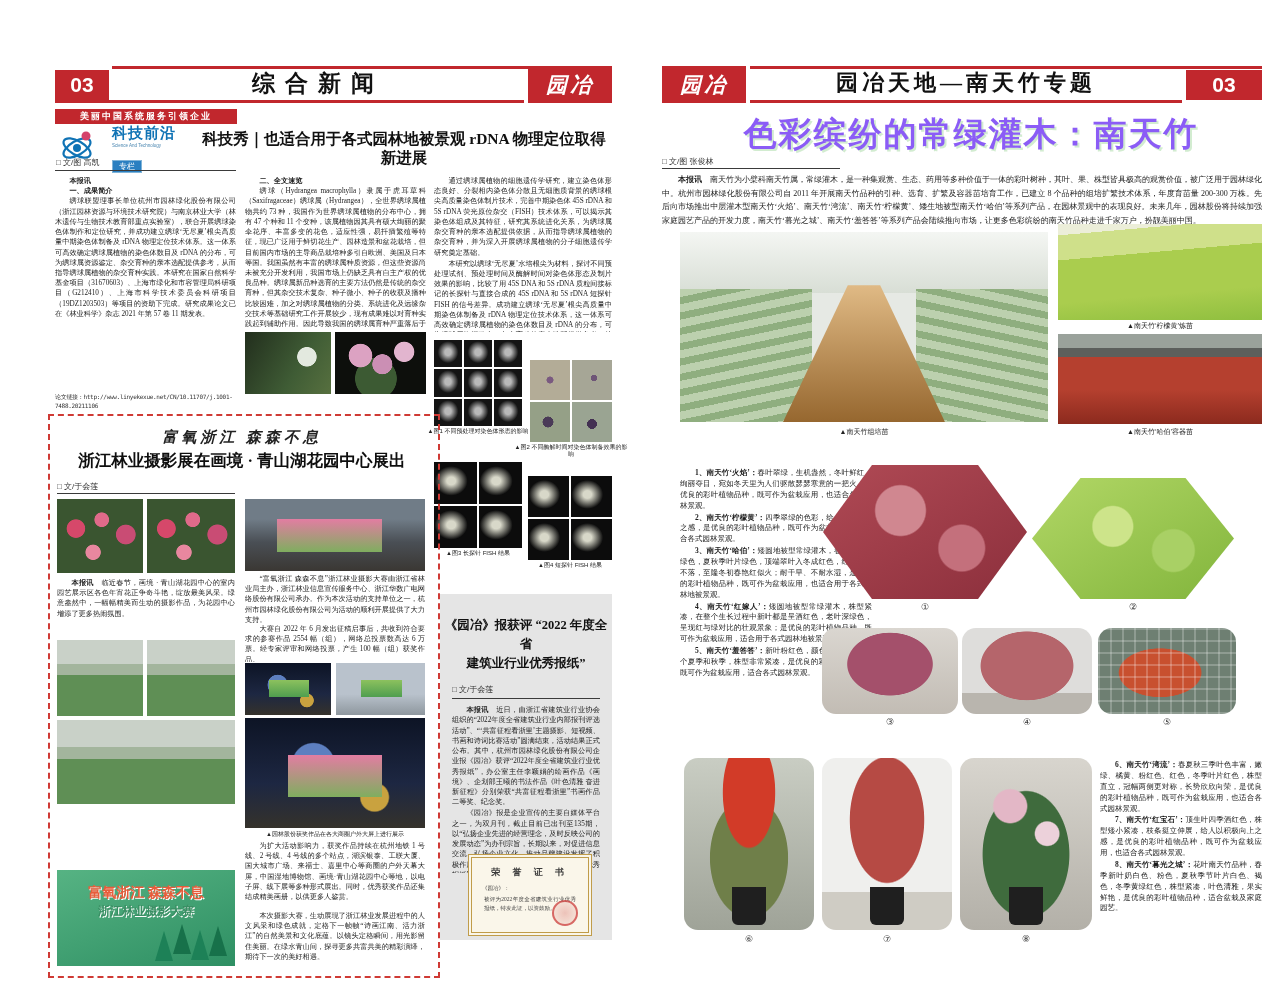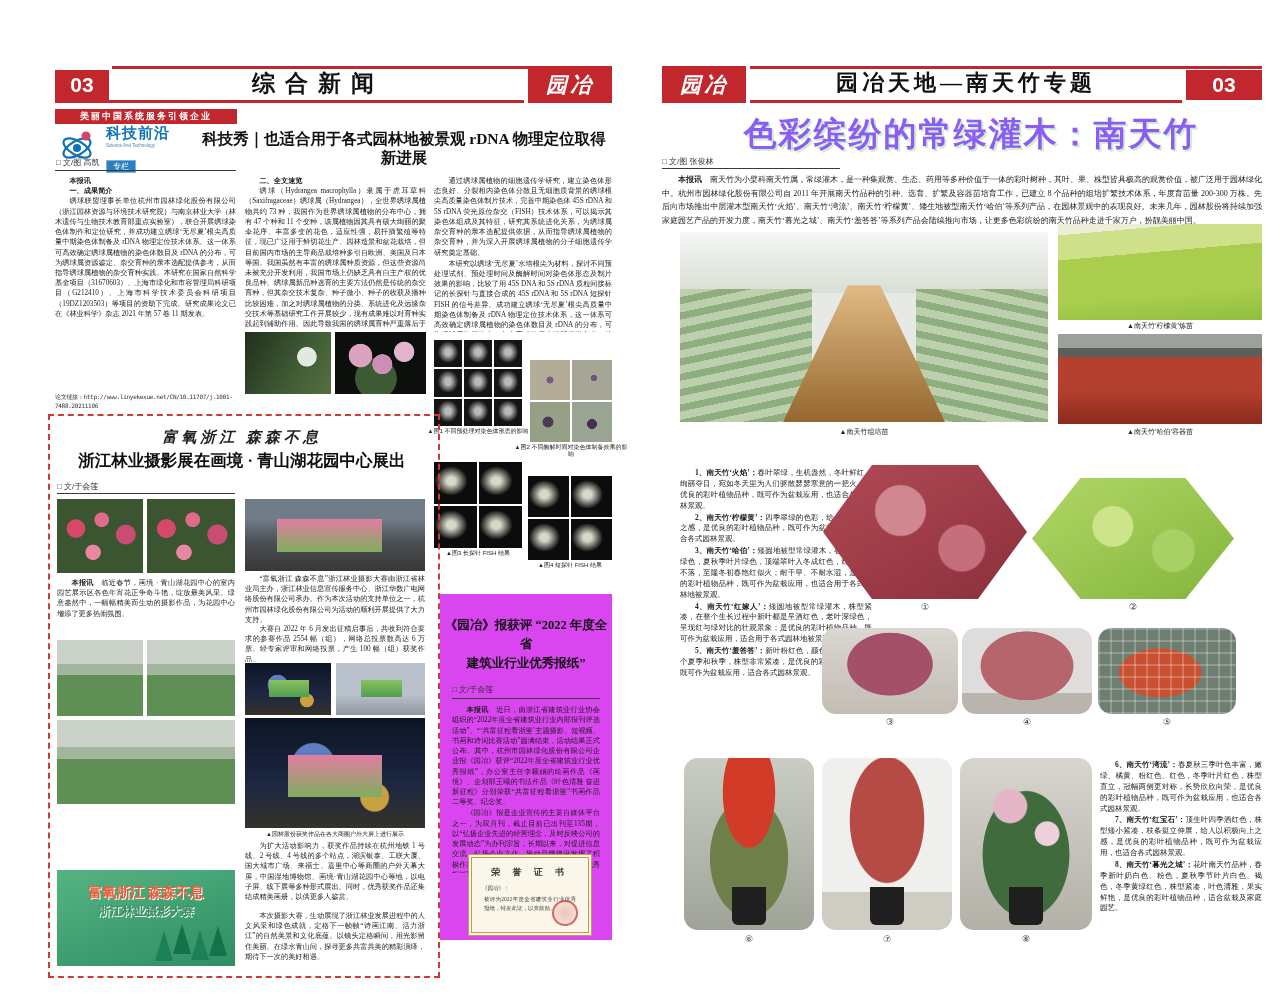--- a/index.html
+++ b/index.html
@@ -34,21 +34,21 @@
   .ph-expo{background:linear-gradient(180deg,#c9d1c8 0 32%,#a3b59d 32% 46%,#5f8f55 46% 100%)}
   .ph-night{background:radial-gradient(circle at 38% 42%,#5d7fc0 0 16%,transparent 17%),radial-gradient(circle at 72% 72%,#c9a23f 0 9%,transparent 10%),linear-gradient(180deg,#0d1425,#1d2742 60%,#35322b)}
   .ph-cityday{background:linear-gradient(180deg,#b9c2cc 0 60%,#8e979e 100%)}
   .led{position:absolute;left:28%;top:32%;width:46%;height:34%;background:linear-gradient(#8cc15e,#4f9e4f)}
   .ph-mall{background:linear-gradient(180deg,#707c87 0 28%,#4a4f55 60%,#3a3733)}
   .bigled{position:absolute;left:18%;top:28%;width:58%;height:46%;background:linear-gradient(#e27da2,#7fae5f)}
   .poster{background:linear-gradient(160deg,#56b383,#2e8f63);overflow:hidden}
   .poster .t1{position:absolute;top:14px;left:0;right:0;text-align:center;font-weight:bold;font-size:14px;color:#e85c3a;text-shadow:1px 1px 0 #fff}
   .poster .t2{position:absolute;top:33px;left:0;right:0;text-align:center;font-weight:bold;font-size:12px;color:#3a8f64;text-shadow:1px 1px 0 #fff}
   .tree{position:absolute;width:0;height:0;border-left:9px solid transparent;border-right:9px solid transparent;border-bottom:30px solid #17714a}
-  .graybox{background:#d946ef}
+  .graybox{background:#e5e5e5}
   .a3-title{font-weight:bold;font-size:12.5px;text-align:center;line-height:1.5;color:#111}
   .cert{position:absolute;background:#faf6ea;border:4px double #c09c4a}
   .cert .ct{margin-top:8px;text-align:center;font-weight:bold;font-size:9px;letter-spacing:5px;color:#3a3a3a}
   .cert .cn{margin:6px 10px 0;font-size:5.5px;color:#444}
   .cert .cb{margin:3px 12px 0;font-size:5.5px;line-height:1.6;color:#444;text-align:justify}
   .stamp{position:absolute;right:10px;bottom:6px;width:22px;height:22px;border:2px solid rgba(198,40,40,.65);border-radius:50%;background:radial-gradient(circle,rgba(198,40,40,.25),rgba(198,40,40,.05))}
   .green-title{font-size:33px;font-weight:bold;text-align:center;color:#8b5cf6;letter-spacing:2px;text-shadow:2px 2px 0 #d2ecd0;font-family:"Liberation Sans",sans-serif}
   .gh{background:#e6e9e4}
   .gh .roof{position:absolute;top:0;left:0;right:0;height:32%;background:linear-gradient(#f4f6f3,#d8ded5)}
   .gh .rows-l{position:absolute;top:30%;left:0;width:36%;bottom:0;background:repeating-linear-gradient(168deg,#bcd0ae 0 8px,#8fae7f 8px 15px)}
@@ -62,21 +62,21 @@
   .ph3{background:radial-gradient(ellipse at 50% 42%,#a4506b 0 44%,transparent 45%),linear-gradient(#dad6d0,#c2bcb4)}
   .ph4{background:radial-gradient(ellipse at 50% 44%,#b5656b 0 50%,transparent 51%),linear-gradient(#dedddb 0 76%,#b9b5ae 76%)}
   .ph5{background:repeating-linear-gradient(90deg,rgba(255,255,255,.22) 0 2px,transparent 2px 12px),repeating-linear-gradient(0deg,rgba(255,255,255,.22) 0 2px,transparent 2px 12px),radial-gradient(ellipse at 45% 52%,#c8502f 0 38%,transparent 39%),#6e7f72}
   .ph6{background:radial-gradient(ellipse at 50% 20%,#d23b28 0 28%,transparent 29%),radial-gradient(ellipse at 50% 58%,#6f7f49 0 42%,transparent 43%),linear-gradient(#c9cdc3,#9fa398)}
   .ph7{background:radial-gradient(ellipse at 50% 36%,#b64a44 0 40%,transparent 41%),linear-gradient(#efefed 0 78%,#cfccc4 78%)}
   .ph8{background:radial-gradient(circle at 38% 28%,#e3b7c6 0 11%,transparent 12%),radial-gradient(circle at 66% 44%,#ecd1da 0 9%,transparent 10%),radial-gradient(ellipse at 50% 56%,#3f6b3d 0 46%,transparent 47%),linear-gradient(#d8d5ce,#b3b0a8)}
   .pot{position:absolute;left:37%;right:37%;bottom:3%;height:22%;background:#1f1f1f;border-radius:0 0 6px 6px}
   .num{font-size:9px;text-align:center;color:#333;font-family:"DejaVu Sans",sans-serif}
   .overline-cal{font-size:15px;font-weight:bold;text-align:center;font-style:italic;letter-spacing:4px;color:#222}
   .a2-title{font-size:16.5px;font-weight:bold;text-align:center;color:#0e0e0e}
-  .sci-logo{display:flex;align-items:center;gap:10px}
+  .sci-logo{display:flex;align-items:center;gap:16px}
   .sci-txt .l1{font-size:15px;font-weight:bold;color:#1073b5;letter-spacing:1px}
   .sci-txt .l2{font-size:4.5px;color:#4a86b0;font-family:"Liberation Sans",sans-serif}
   .sci-txt .l3{display:inline-block;background:#2a7fc1;color:#fff;font-size:8px;padding:0 6px;border:1px solid #7fb3d8;margin-top:12px}
   .jr-title{font-size:13px;font-weight:bold;color:#2e6db4;letter-spacing:2px}
   .jr-sub{font-size:4px;color:#777;font-family:"Liberation Sans",sans-serif}
   .jr-bar{height:4px;background:#d8d8d8;margin:2px 6px}
   .jr-dots{display:flex;gap:3px;margin:2px 6px}
   .jr-dots i{width:6px;height:6px;border-radius:50%;display:block}
   .link{font-size:6px;color:#333;font-family:"DejaVu Sans Mono",monospace;letter-spacing:-0.3px}
   .dashedbox{border:2px dashed #cf3a35}

